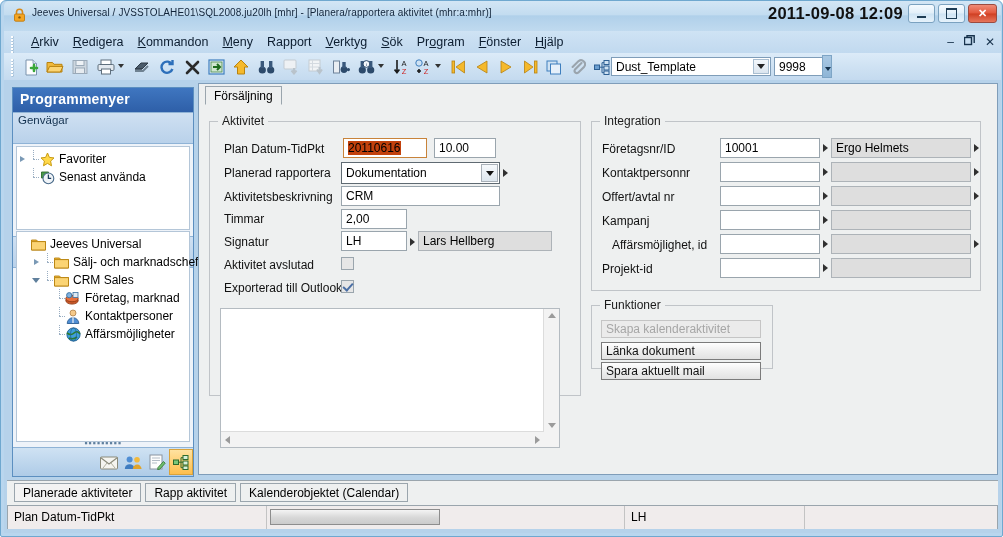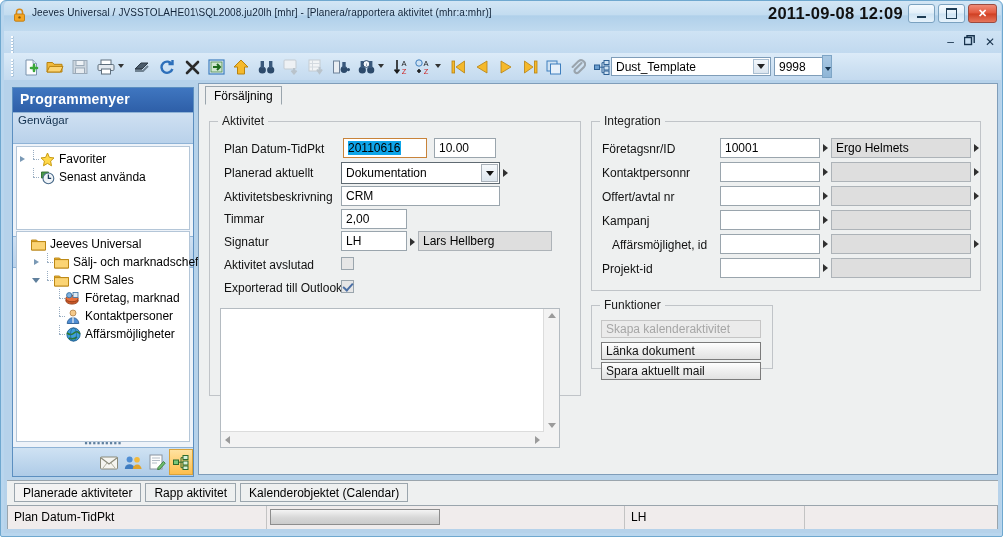--- a/index.html
+++ b/index.html
@@ -360,21 +360,21 @@
     box-sizing: border-box;
     font-size: 12px;
     padding: 2px 0 0 4px;
     height: 20px;
     overflow: hidden;
     white-space: nowrap;
   }
   .finput.readonly { background: #dedede; border: 1px solid #adb3b8; }
   .finput.focused { border: 1px solid #c8833a; }
   .sel-text {
-    background: #0ea5e9;
+    background: #c2410c;
     color: #000;
   }
   .combo {
     position: absolute;
     background: #fff;
     border: 1px solid #5f6a72;
     box-sizing: border-box;
     height: 22px;
     font-size: 12px;
     padding: 3px 0 0 4px;
@@ -555,20 +555,32 @@
 
     <div id="menu-bar">
       <span class="gripper" style="left:6px;">
         <i></i>
           <i></i>
           <i></i>
           <i></i>
           <i></i>
           <i></i>
       </span>
+      <div id="menu-items">
+          <div class="menu-item"><u>A</u>rkiv</div>
+          <div class="menu-item"><u>R</u>edigera</div>
+          <div class="menu-item"><u>K</u>ommandon</div>
+          <div class="menu-item"><u>M</u>eny</div>
+          <div class="menu-item">Rapport</div>
+          <div class="menu-item"><u>V</u>erktyg</div>
+          <div class="menu-item"><u>S</u>ök</div>
+          <div class="menu-item">Pr<u>o</u>gram</div>
+          <div class="menu-item"><u>F</u>önster</div>
+          <div class="menu-item"><u>H</u>jälp</div>
+        </div>
       <div id="mdi-ctrls">
         <span class="mdi-btn">–</span>
         <span class="mdi-btn">
           <svg width="11" height="11" viewBox="0 0 11 11">
               <rect x="0.5" y="2.5" width="7" height="7" fill="none" stroke="#17324c" stroke-width="1.4"></rect>
               <path d="M3 2.5 V0.8 H10.2 V8" fill="none" stroke="#17324c" stroke-width="1.4"></path>
             </svg>
         </span>
         <span class="mdi-btn">✕</span>
       </div>
@@ -925,21 +937,21 @@
             <span class="gb-title">Aktivitet</span>
 
             <span class="flabel" style="left:14px; top:20px;">Plan Datum-TidPkt</span>
             <div class="finput focused" style="left:133px; top:16px; width:84px;">
               <span class="sel-text">20110616</span>
             </div>
             <div class="finput" style="left:224px; top:16px; width:62px;">
               <span>10.00</span>
             </div>
 
-            <span class="flabel" style="left:14px; top:44px;">Planerad aktuellt</span>
+            <span class="flabel" style="left:14px; top:44px;">Planerad rapportera</span>
             <div class="combo" style="left:131px; top:40px; width:159px;">
               <span>Dokumentation</span>
               <span class="combo-arrow"></span>
             </div>
             <span class="lookup-arrow" style="left:293px; top:47px;"></span>
 
             <span class="flabel" style="left:14px; top:68px;">Aktivitetsbeskrivning</span>
             <div class="finput" style="left:131px; top:64px; width:159px;">
               <span>CRM</span>
             </div>

